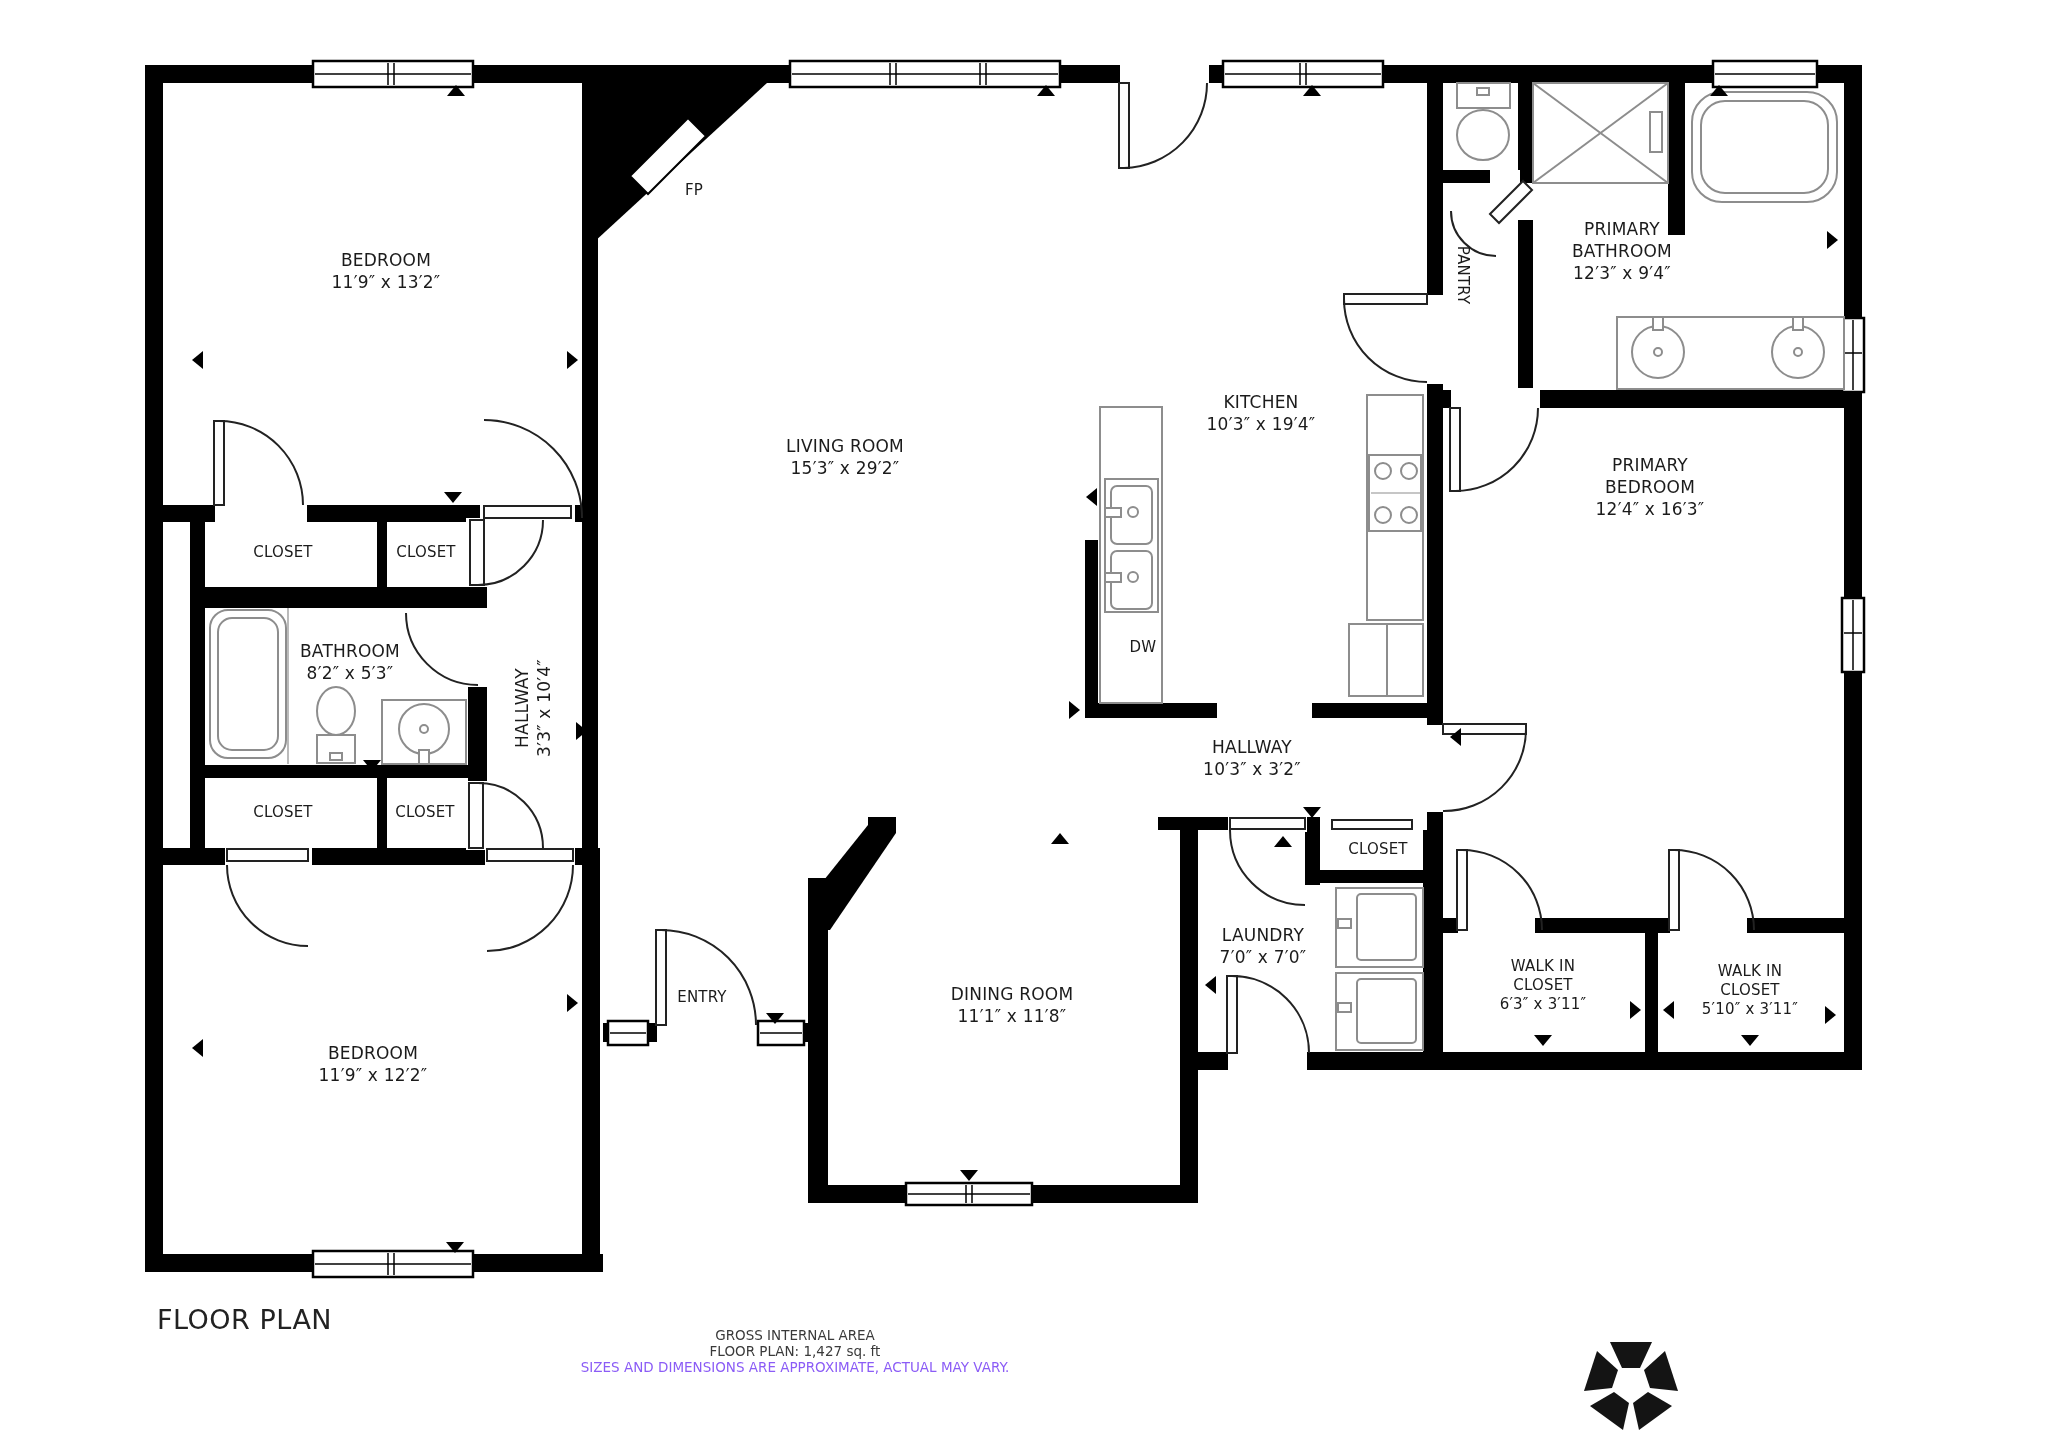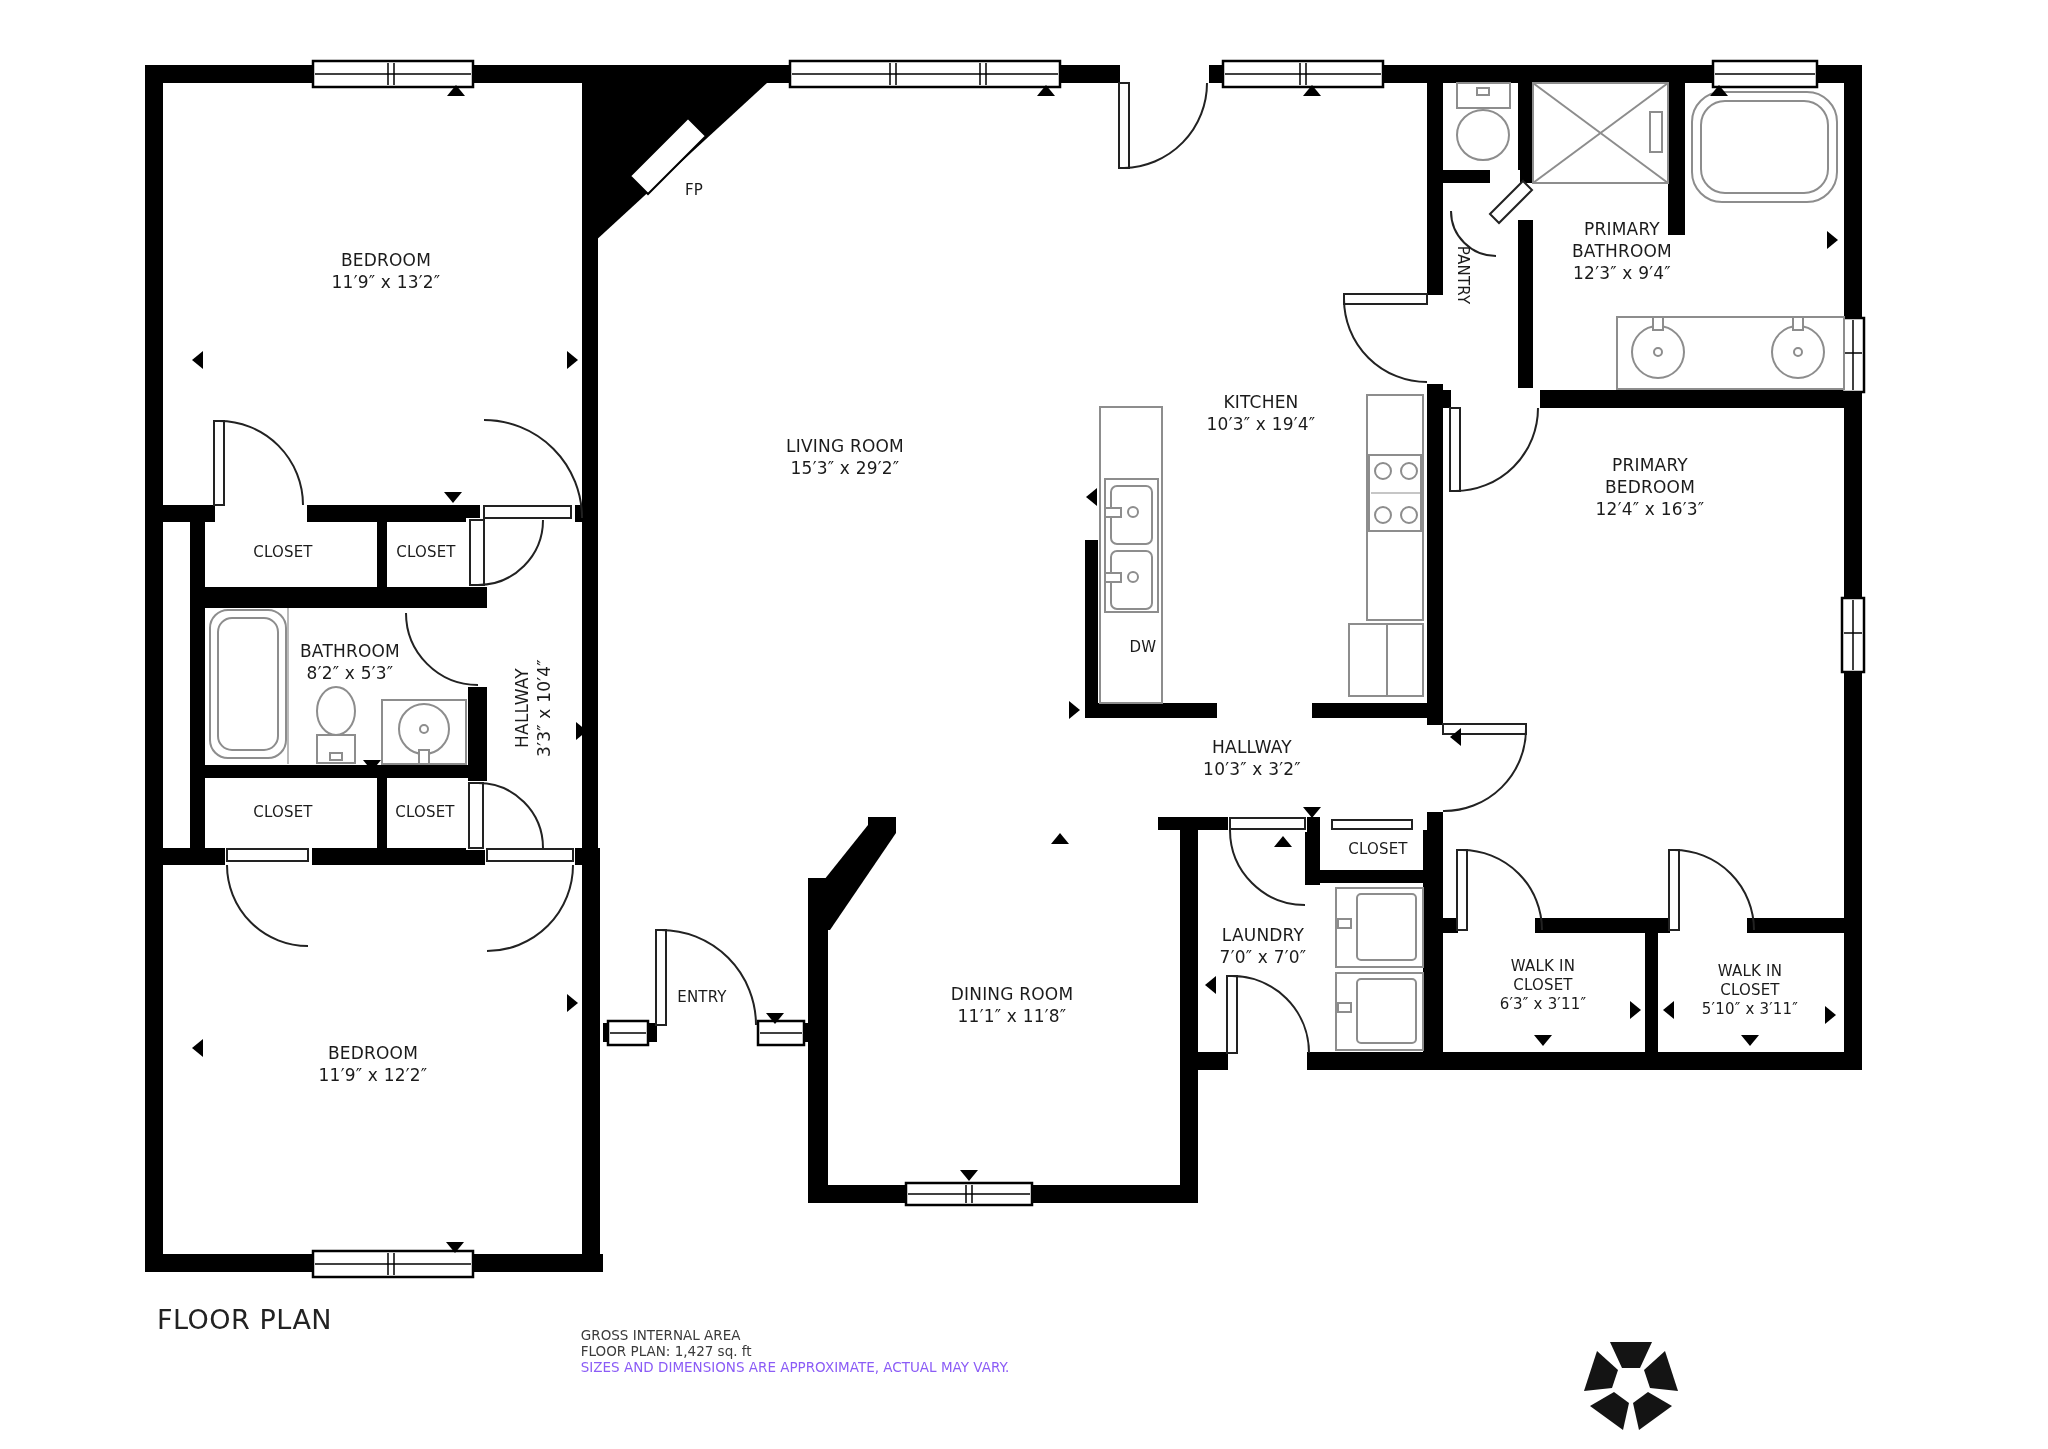--- a/index.html
+++ b/index.html
@@ -6,21 +6,21 @@
   #stage{position:relative;width:2048px;height:1449px;background:#ffffff;overflow:hidden;
          font-family:"DejaVu Sans","Liberation Sans",sans-serif;}
   #plan-svg{position:absolute;left:0;top:0;}
   .room-label{position:absolute;transform:translate(-50%,-50%);text-align:center;
       font-size:17px;line-height:22px;color:#1b1b1b;white-space:pre-line;letter-spacing:.2px;}
   .room-label.small{font-size:15px;line-height:19px;}
   .room-label.rot-ccw{transform:translate(-50%,-50%) rotate(-90deg);}
   .room-label.rot-cw{transform:translate(-50%,-50%) rotate(90deg);}
   #floorplan-title{position:absolute;left:157px;top:1280px;font-size:27px;color:#222;letter-spacing:.5px;margin-top:24px;}
   #footer{position:absolute;left:795px;top:1327px;transform:translateX(-50%);
-      font-size:13.5px;line-height:16px;color:#3a3a3a;}
+      text-align:center;font-size:13.5px;line-height:16px;color:#3a3a3a;}
   #footer .muted{color:#8b5cf6;}
   #brand{position:absolute;left:1692px;top:1356px;color:#141414;
       font-family:"DejaVu Serif","Liberation Serif",serif;font-size:54px;font-weight:500;letter-spacing:-1px;}
   #brand sup{font-size:17px;vertical-align:28px;}
 </style>
 </head>
 <body>
 
 <div id="stage">
 

